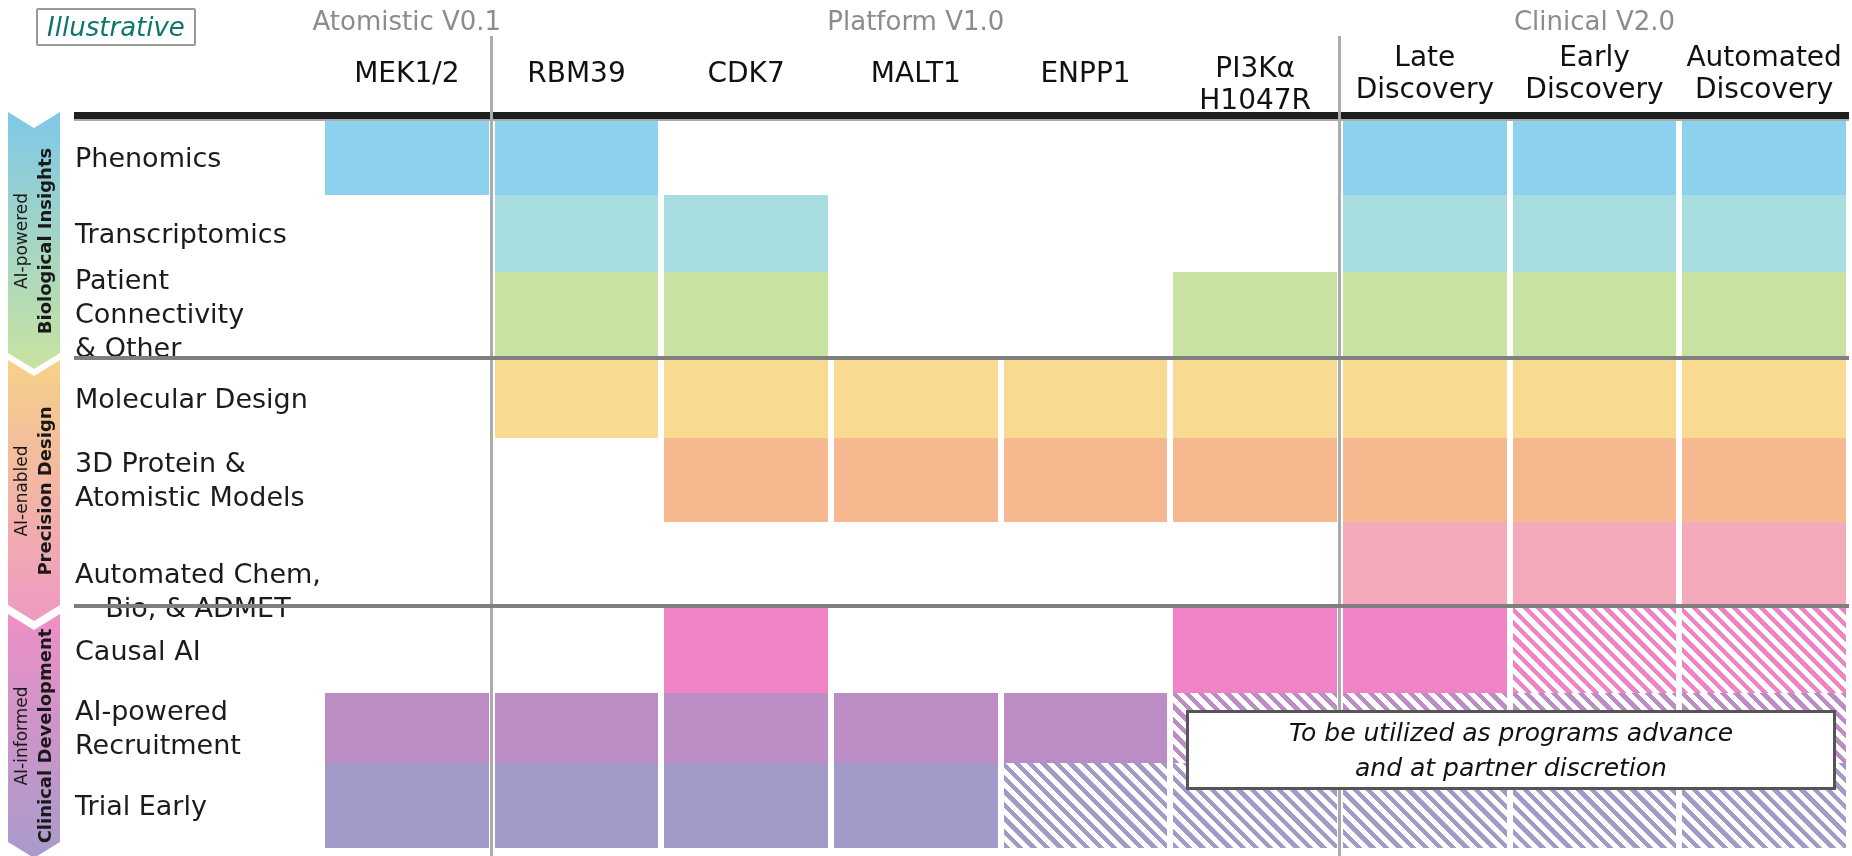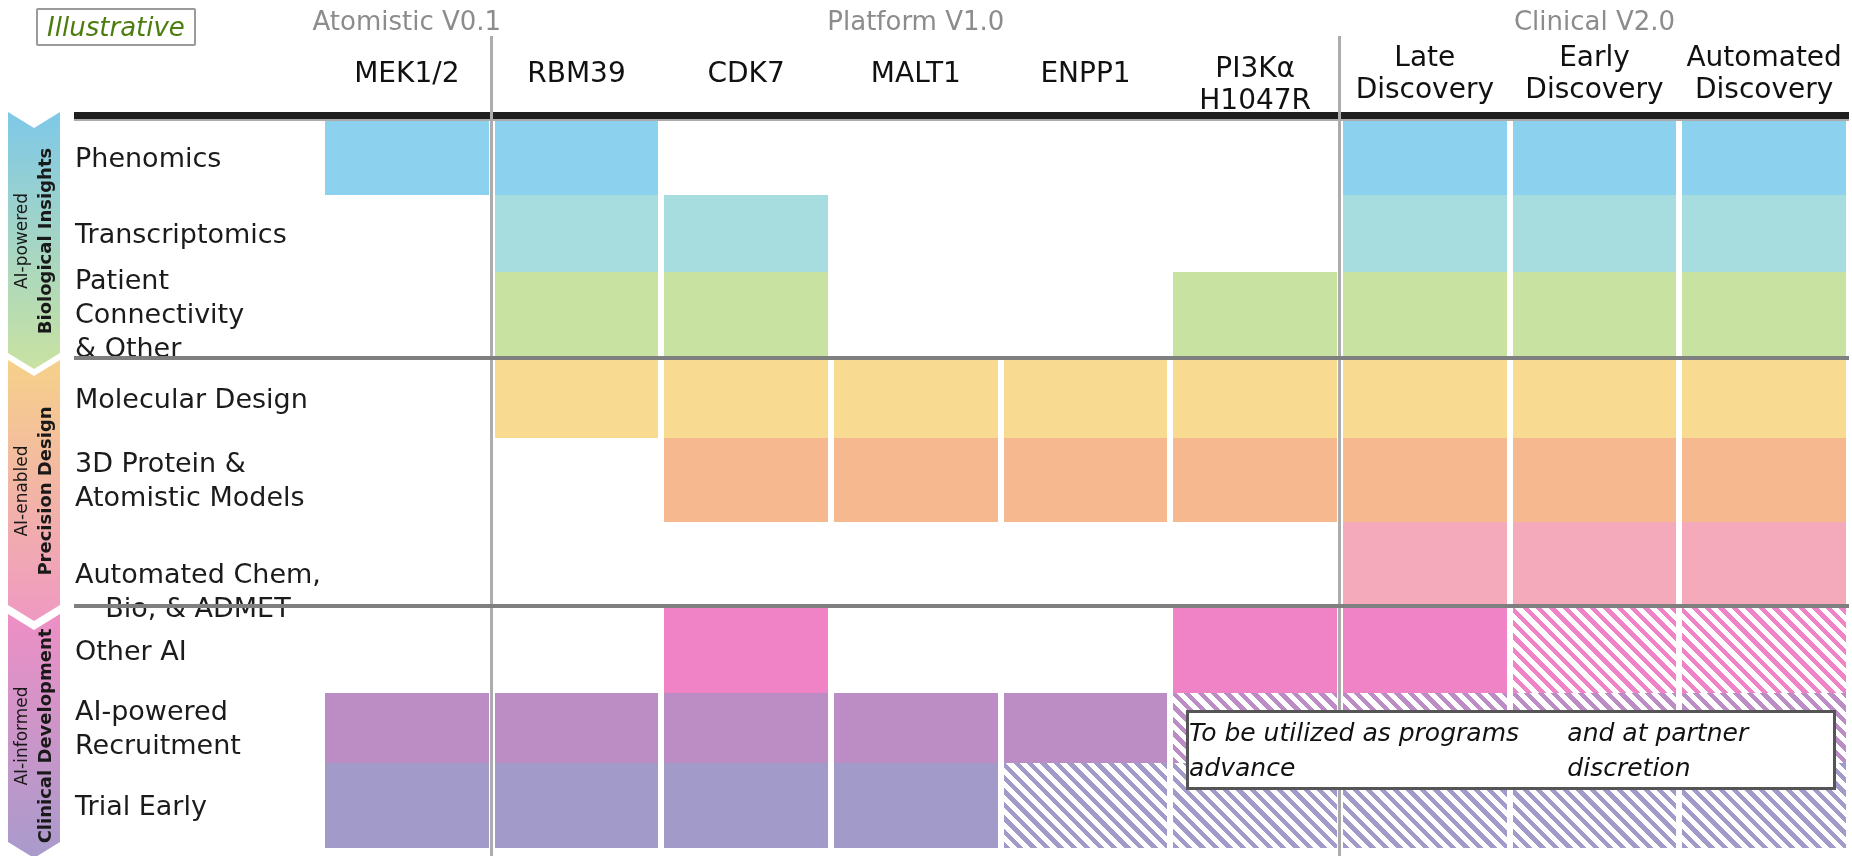--- a/index.html
+++ b/index.html
@@ -5,21 +5,21 @@
   html,body{margin:0;padding:0;background:#fff;}
   .canvas{
     position:relative;width:1852px;height:856px;background:#fff;overflow:hidden;
     font-family:"DejaVu Sans","Liberation Sans",sans-serif;color:#1b1b1b;
   }
   .abs{position:absolute;}
   
   .badge{
     left:36px;top:8px;width:160px;height:38px;border:2px solid #9a9a9a;border-radius:2px;
     display:flex;align-items:center;justify-content:center;
-    font-style:italic;font-size:26px;color:#4d7c0f;z-index:4;box-sizing:border-box;
+    font-style:italic;font-size:26px;color:#0f766e;z-index:4;box-sizing:border-box;
   }
   
   .platform-label{
     top:6px;transform:translateX(-50%);font-size:26px;color:#8c8c8c;white-space:nowrap;z-index:2;
   }
   
   .col-header{
     top:36px;height:74px;transform:translateX(-50%);
     display:flex;align-items:center;justify-content:center;text-align:center;
     font-size:28px;line-height:1.15;color:#111;white-space:pre-line;z-index:2;
@@ -45,21 +45,21 @@
   .chevron-text{
     position:absolute;left:50%;top:50%;
     transform:translate(-50%,-50%) rotate(-90deg);
     white-space:nowrap;text-align:center;color:#191919;
   }
   .chevron-text .l1{font-size:17px;line-height:1.35;}
   .chevron-text .l2{font-size:18px;font-weight:700;line-height:1.35;}
   
   .note{
     left:1186px;top:710px;width:650px;height:80px;background:#fff;border:3px solid #555;
-    display:flex;flex-direction:row;align-items:center;justify-content:center;
+    display:flex;flex-direction:column;align-items:center;justify-content:center;
     font-style:italic;font-size:25px;line-height:1.4;color:#111;z-index:6;box-sizing:border-box;
   }
 </style>
 </head>
 <body>
 
 <div class="canvas">
   <div class="abs badge">
     <span>Illustrative</span>
   </div>
@@ -147,21 +147,21 @@
       <div class="abs cell" style="left: 1003.67px; width: 163.667px; top: 438px; height: 84px; background: rgb(246, 185, 143);"></div>
       <div class="abs cell" style="left: 1173.33px; width: 163.667px; top: 438px; height: 84px; background: rgb(246, 185, 143);"></div>
       <div class="abs cell" style="left: 1343px; width: 163.667px; top: 438px; height: 84px; background: rgb(246, 185, 143);"></div>
       <div class="abs cell" style="left: 1512.67px; width: 163.667px; top: 438px; height: 84px; background: rgb(246, 185, 143);"></div>
       <div class="abs cell" style="left: 1682.33px; width: 163.667px; top: 438px; height: 84px; background: rgb(246, 185, 143);"></div>
       <div class="abs row-label" style="top: 550px; height: 82px; text-align: center;">Automated Chem,
 Bio, &amp; ADMET</div>
       <div class="abs cell" style="left: 1343px; width: 163.667px; top: 522px; height: 82px; background: rgb(244, 170, 187);"></div>
       <div class="abs cell" style="left: 1512.67px; width: 163.667px; top: 522px; height: 82px; background: rgb(244, 170, 187);"></div>
       <div class="abs cell" style="left: 1682.33px; width: 163.667px; top: 522px; height: 82px; background: rgb(244, 170, 187);"></div>
-      <div class="abs row-label" style="top: 608px; height: 85px;">Other AI</div>
+      <div class="abs row-label" style="top: 608px; height: 85px;">Causal AI</div>
       <div class="abs cell" style="left: 664.333px; width: 163.667px; top: 608px; height: 85px; background: rgb(240, 131, 197);"></div>
       <div class="abs cell" style="left: 1173.33px; width: 163.667px; top: 608px; height: 85px; background: rgb(240, 131, 197);"></div>
       <div class="abs cell" style="left: 1343px; width: 163.667px; top: 608px; height: 85px; background: rgb(240, 131, 197);"></div>
       <div class="abs cell" style="left: 1512.67px; width: 163.667px; top: 608px; height: 85px; background: repeating-linear-gradient(45deg, rgb(240, 131, 197) 0px, rgb(240, 131, 197) 4.5px, rgb(255, 255, 255) 4.5px, rgb(255, 255, 255) 9.5px);"></div>
       <div class="abs cell" style="left: 1682.33px; width: 163.667px; top: 608px; height: 85px; background: repeating-linear-gradient(45deg, rgb(240, 131, 197) 0px, rgb(240, 131, 197) 4.5px, rgb(255, 255, 255) 4.5px, rgb(255, 255, 255) 9.5px);"></div>
       <div class="abs row-label" style="top: 693px; height: 70px;">AI-powered
 Recruitment</div>
       <div class="abs cell" style="left: 325px; width: 163.667px; top: 693px; height: 70px; background: rgb(188, 141, 197);"></div>
       <div class="abs cell" style="left: 494.667px; width: 163.667px; top: 693px; height: 70px; background: rgb(188, 141, 197);"></div>
       <div class="abs cell" style="left: 664.333px; width: 163.667px; top: 693px; height: 70px; background: rgb(188, 141, 197);"></div>

